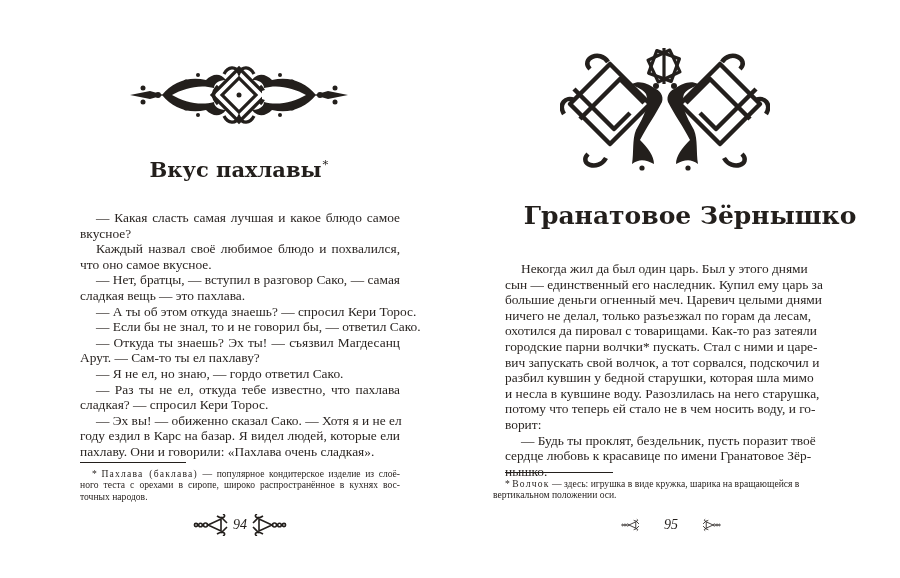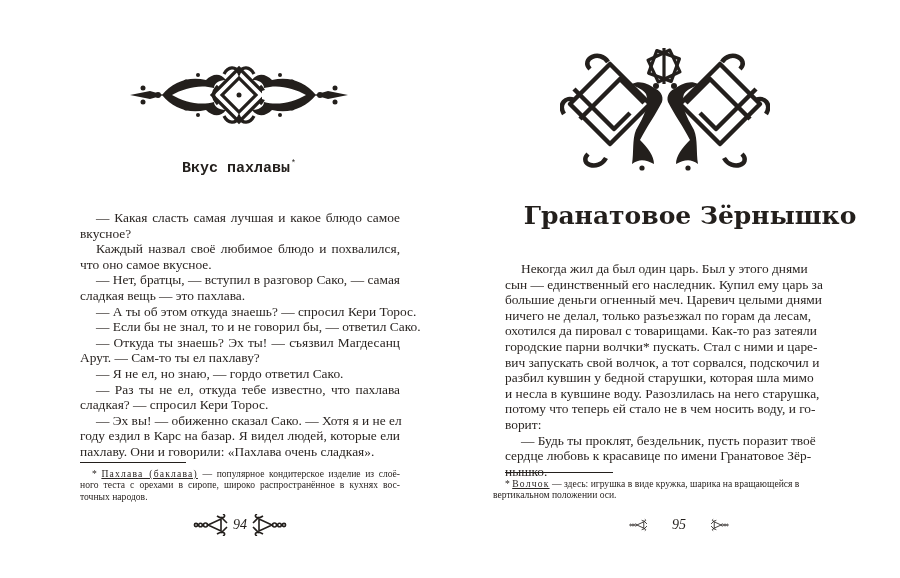--- a/index.html
+++ b/index.html
@@ -69,21 +69,21 @@
     }
     .footnote {
       position: absolute;
       font-family: "Liberation Serif", "DejaVu Serif", serif;
       font-size: 9.6px;
       line-height: 11.4px;
       color: #2a2522;
     }
     .footnote .line { text-align-last: justify; }
     .footnote .line.last { text-align-last: left; }
-    .footnote .term { letter-spacing: 1.2px; text-decoration: underline; }
+    .footnote .term { letter-spacing: 1.2px; }
 
     .folio {
       position: absolute;
       height: 22px;
       display: flex;
       align-items: center;
       justify-content: center;
       font-style: italic;
     }
     .folio .num {
@@ -135,21 +135,21 @@
             <path d="M52 31 C62 24 76 22 88 27 L88 35 C76 40 62 38 52 31 Z" fill="#ffffff" stroke="none"></path>
             <circle cx="58" cy="18" r="2.5" stroke="none"></circle>
             <circle cx="58" cy="44" r="2.5" stroke="none"></circle>
             <circle cx="70" cy="11" r="2" stroke="none"></circle>
             <circle cx="70" cy="51" r="2" stroke="none"></circle>
           </g>
         </g>
       </svg>
     </div>
 
-    <div class="title" style="left:0; width:478px; top:150px; font-size:15px; line-height:28px;font-family:Liberation Mono, monospace;">
+    <div class="title" style="left:0; width:478px; top:150px; font-size:21px; line-height:28px;">
       <span>Вкус пахлавы</span><sup>*</sup>
     </div>
 
     <div class="body-text" style="left:80px; top:210px; width:320px;">
       <span class="line indent">— Какая сласть самая лучшая и какое блюдо самое</span>
       <span class="line last">вкусное?</span>
       <span class="line indent">Каждый назвал своё любимое блюдо и похвалился,</span>
       <span class="line last">что оно самое вкусное.</span>
       <span class="line indent">— Нет, братцы, — вступил в разговор Сако, — самая</span>
       <span class="line last">сладкая вещь — это пахлава.</span>
@@ -264,21 +264,21 @@
       <span class="line last">нышко.</span>
     </div>
 
     <div class="footnote-rule" style="left:55px; top:472px; width:108px;"></div>
 
     <div class="footnote" style="left:43px; top:478px; width:294px;">
       <span class="line" style="padding-left:12px;"><span>*</span> <span class="term">Волчок</span><span> — здесь: игрушка в виде кружка, шарика на вращающейся в</span></span>
       <span class="line last">вертикальном положении оси.</span>
     </div>
 
-    <div class="folio" style="left:179px; top:514px; width:100px;gap:20px;">
+    <div class="folio" style="left:171px; top:514px; width:100px;gap:20px;">
       <svg width="36" height="22" viewBox="0 0 36 22">
         <g fill="none" stroke="#231f1c" stroke-width="1.6">
           <circle cx="3" cy="11" r="1.6"></circle>
             <circle cx="7.5" cy="11" r="1.8"></circle>
             <circle cx="12.5" cy="11" r="2"></circle>
           <path d="M15 11 L28 5 L28 17 Z"></path>
           <path d="M24 2 C30 6 34 2 30 0 M24 20 C30 16 34 20 30 22"></path>
           <path d="M28 3 L34 9 M28 19 L34 13"></path>
         </g>
       </svg>

